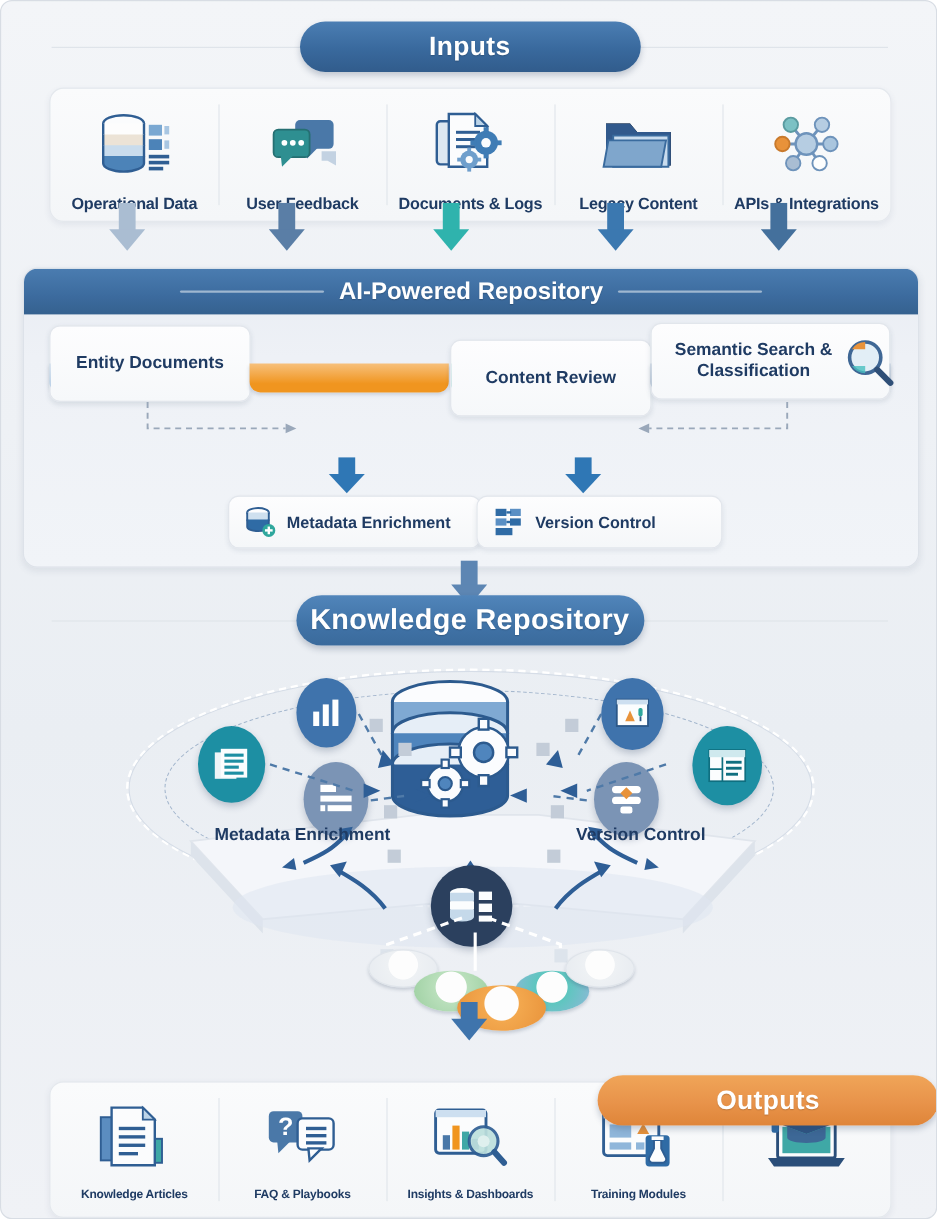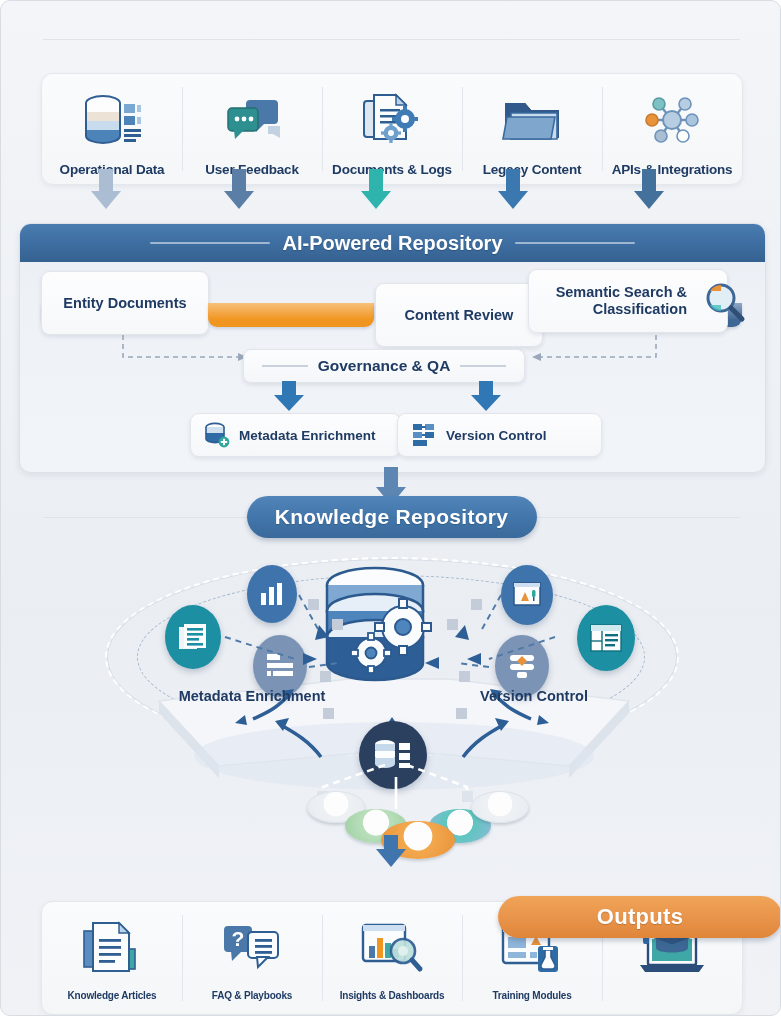--- a/index.html
+++ b/index.html
@@ -26,21 +26,21 @@
     border-radius:22px;
     color:#fff;font-size:22px;font-weight:700;
     letter-spacing:.3px;
     display:flex;align-items:center;justify-content:center;
     box-shadow:0 3px 5px rgba(40,60,90,.25);
     text-shadow:0 1px 1px rgba(0,0,0,.18);
   }
   .pill-inputs{width:284px;height:42px;background:linear-gradient(180deg,#4b7eb3 0%,#39699d 55%,#315c8c 100%);}
   .pill-outputs{width:284px;height:42px;background:linear-gradient(180deg,#f0a558 0%,#e8934a 55%,#df8539 100%);}
   .pill-repo{width:290px;height:42px;background:linear-gradient(180deg,#5185ba 0%,#4174a8 55%,#3a6a9c 100%);
-             font-size:21px;border-radius:21px;}
+             font-size:24px;border-radius:21px;}
 
   
   .shelf{
     position:absolute;
     background:linear-gradient(180deg,#fafbfc 0%,#f4f6f8 100%);
     border:1px solid #e4e8ed;
     border-radius:12px;
     box-shadow:0 2px 5px rgba(60,80,110,.08);
     display:flex;
   }
@@ -127,20 +127,21 @@
   .outputs-shelf .cell .lbl{font-size:10px;}
   .hidden-label{visibility:hidden;}
 </style>
 </head>
 <body>
 
 <div class="page">
 
   <div class="band-wrap" style="top:18px;height:40px;">
     <div class="band-rule"></div>
+    <div class="pill pill-inputs">Inputs</div>
   </div>
 
   <div class="shelf" style="left:40px;top:72px;width:700px;height:110px;">
 
     <div class="cell">
       <div class="ico">
         <svg width="62" height="56" viewBox="0 0 62 56">
           <g>
             <ellipse cx="22" cy="11" rx="17" ry="7" fill="#fbfcfd" stroke="#2f5e93" stroke-width="2"></ellipse>
             <path d="M5 11 v9 a17 7 0 0 0 34 0 v-9" fill="#fdfdfd" stroke="#2f5e93" stroke-width="2"></path>
@@ -281,44 +282,39 @@
 
   <div class="proc-base" style="left:40px;top:302px;width:166px;background:linear-gradient(180deg,#9fc4e4 0%,#2f7cc4 70%);"></div>
   <div class="proc-card" style="left:40px;top:270px;width:166px;">Entity Documents</div>
 
   <div class="proc-base" style="left:207px;top:302px;width:166px;background:linear-gradient(180deg,#f7c07b 0%,#f0951f 70%);"></div>
 
   <div class="proc-base" style="left:374px;top:302px;width:166px;background:linear-gradient(180deg,#86c9c3 0%,#1f9e9a 70%);"></div>
   <div class="proc-card" style="left:374px;top:282px;width:166px;">Content Review</div>
 
   <div class="proc-base" style="left:541px;top:302px;width:200px;background:linear-gradient(180deg,#8fa7c6 0%,#3f6795 70%);"></div>
-  <div class="proc-card" style="left:527px;top:268px;width:200px;height:64px;padding-right:40px;box-sizing:border-box;justify-content:flex-start;padding-left:12px;text-align:right;">
+  <div class="proc-card" style="left:541px;top:268px;width:200px;height:64px;padding-right:40px;box-sizing:border-box;justify-content:flex-start;padding-left:12px;text-align:center;">
     <span>Semantic Search &amp; Classification</span>
   </div>
   <svg style="position:absolute;left:700px;top:278px;width:46px;height:46px;">
     <circle cx="20" cy="19" r="13" fill="#e2eef6" stroke="#3f6795" stroke-width="3"></circle>
     <path d="M9 12 a13 13 0 0 1 11 -6 l0 6 z" fill="#e8923a"></path>
     <path d="M9 26 a13 13 0 0 0 11 6 l0 -6 z" fill="#49bfc0" opacity=".8"></path>
     <line x1="30" y1="29" x2="41" y2="40" stroke="#2f4f77" stroke-width="5" stroke-linecap="round"></line>
   </svg>
 
   <svg style="position:absolute;left:0;top:330px;width:781px;height:60px;">
     <g stroke="#9aa8ba" stroke-width="1.6" fill="none" stroke-dasharray="5,4">
       <path d="M122 4 v22 h115"></path>
       <path d="M655 4 v22 h-115"></path>
     </g>
     <path d="M237 22 l9 4 l-9 4 z" fill="#9aa8ba"></path>
     <path d="M540 22 l-9 4 l9 4 z" fill="#9aa8ba"></path>
   </svg>
 
-  <div class="gov-card">
-    <span class="hr"></span>
-    <span>Governance &amp; QA</span>
-    <span class="hr"></span>
-  </div>
 
   <svg style="position:absolute;left:0;top:380px;width:781px;height:36px;">
     <g>
         <rect x="281" y="0" width="14" height="16" fill="#2f77b5"></rect>
         <path d="M273 14 h30 l-15 16 z" fill="#2f77b5"></path>
       </g>
     <g>
         <rect x="478" y="0" width="14" height="16" fill="#2f77b5"></rect>
         <path d="M470 14 h30 l-15 16 z" fill="#2f77b5"></path>
       </g>

